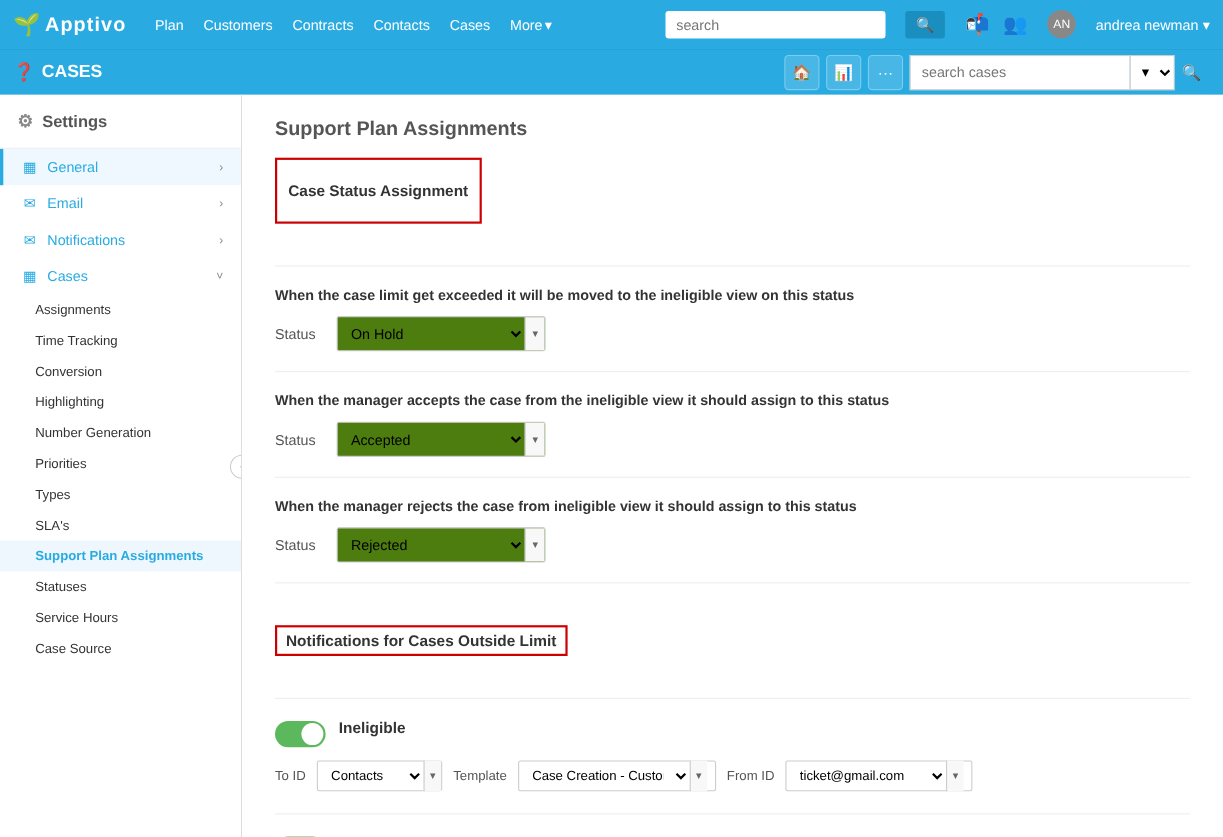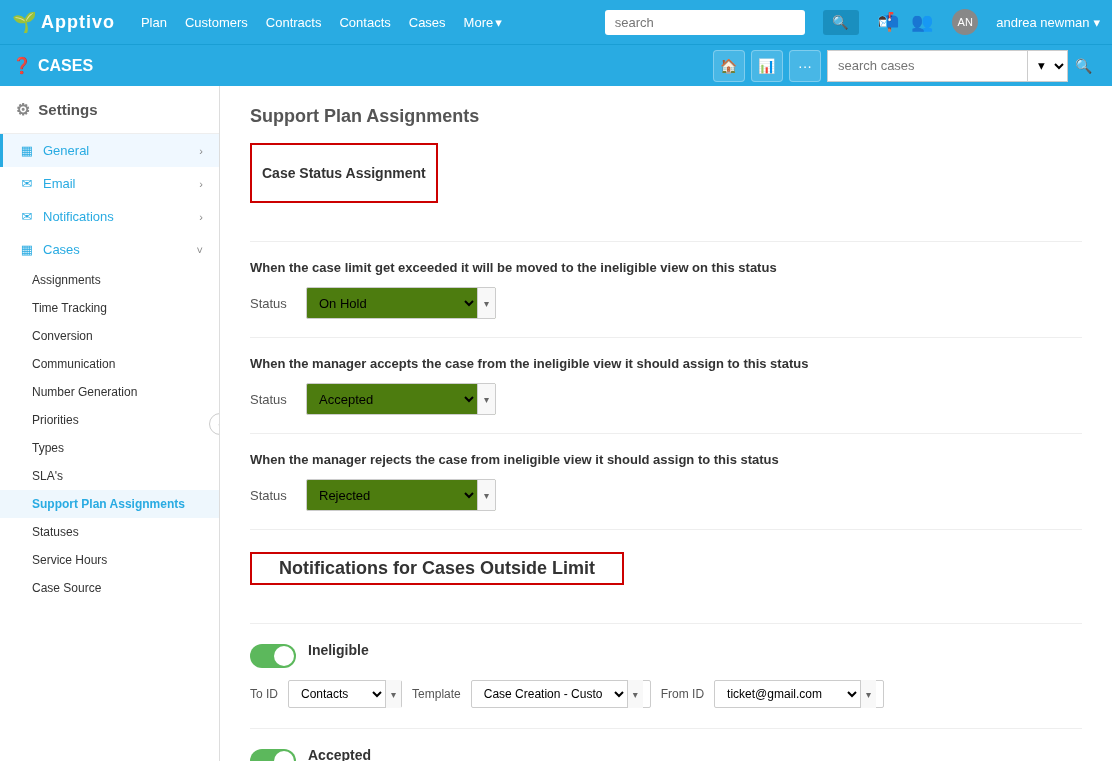--- a/index.html
+++ b/index.html
@@ -213,26 +213,26 @@
       background: #f8f8f8;
       cursor: pointer;
       height: 30px;
       display: flex;
       align-items: center;
     }
 
     .section-header2 {
       display: inline-block;
       font-weight: bold;
-      font-size: 18px;
+      font-size: 14px;
       border: 2px solid #cc0000;
-      padding: 4px 27px;
+      padding: 4px 8px;
       color: #333;
       margin-bottom: 20px;
-      margin-top: 4px;
+      margin-top: 20px;
     }
 
     
     .toggle-switch {
       width: 46px; height: 24px;
       border-radius: 12px;
       background: #5cb85c;
       position: relative;
       cursor: pointer;
       display: inline-block;
@@ -361,21 +361,21 @@
     </div>
     <div class="sidebar-item">
       <span class="item-icon">▦</span>
       <span>Cases</span>
       <span class="arrow">˅</span>
     </div>
     <div class="sidebar-sub">
       <div class="sidebar-sub-item">Assignments</div>
       <div class="sidebar-sub-item">Time Tracking</div>
       <div class="sidebar-sub-item">Conversion</div>
-      <div class="sidebar-sub-item">Communication</div>
+      <div class="sidebar-sub-item">Highlighting</div>
       <div class="sidebar-sub-item">Number Generation</div>
       <div class="sidebar-sub-item">Priorities</div>
       <div class="sidebar-sub-item">Types</div>
       <div class="sidebar-sub-item">SLA's</div>
       <div class="sidebar-sub-item active">Support Plan Assignments</div>
       <div class="sidebar-sub-item">Statuses</div>
       <div class="sidebar-sub-item">Service Hours</div>
       <div class="sidebar-sub-item">Case Source</div>
     </div>
 

